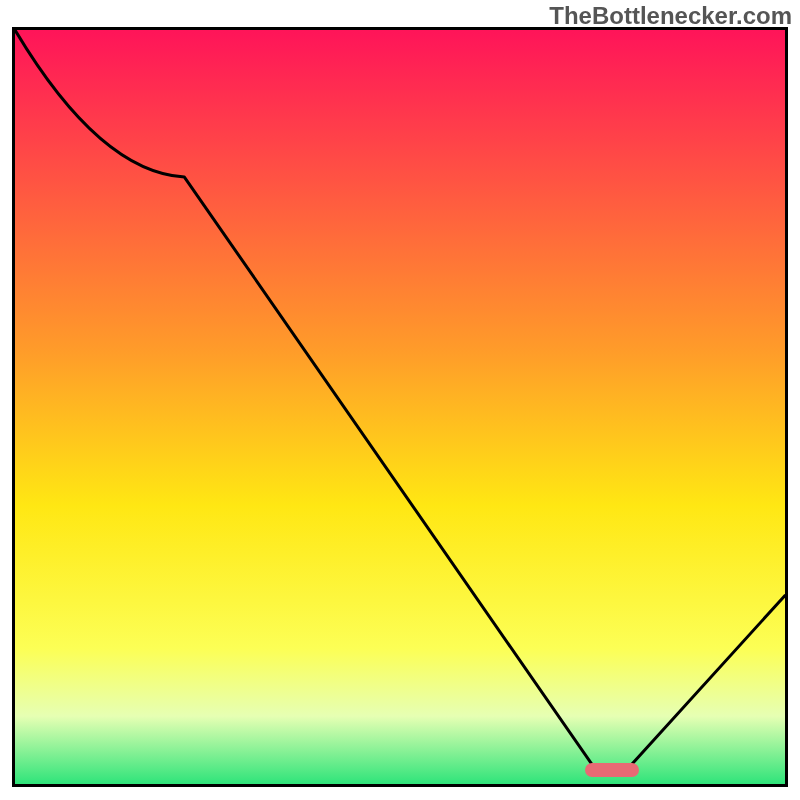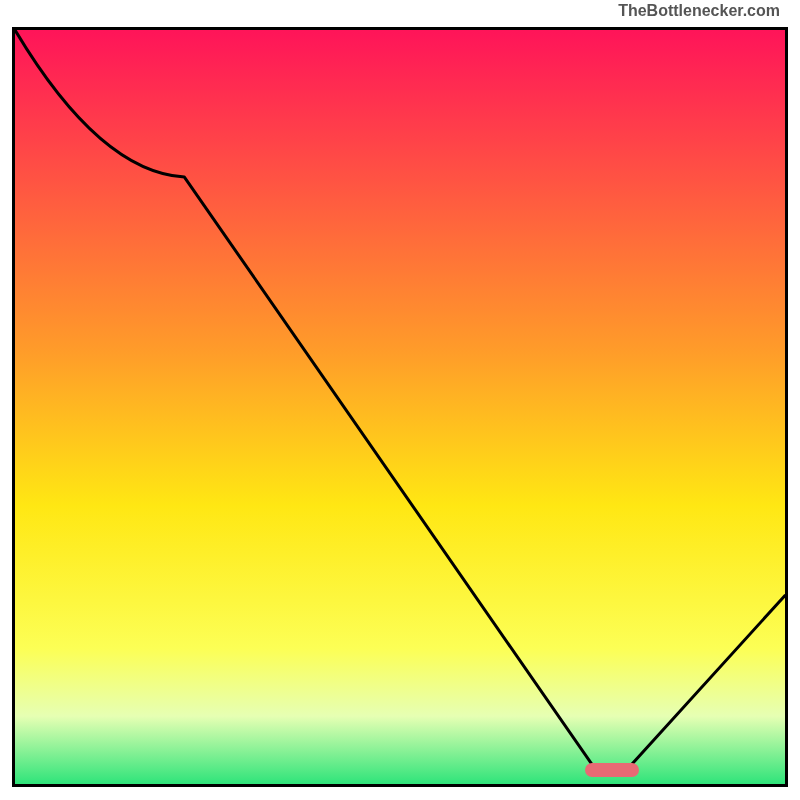--- a/index.html
+++ b/index.html
@@ -10,22 +10,22 @@
   body {
     width: 800px;
     height: 800px;
     background: #ffffff;
     position: relative;
     font-family: Arial, sans-serif;
   }
   .watermark {
     position: absolute;
     top: 2px;
-    right: 20px;
-    font-size: 16px;
+    right: 8px;
+    font-size: 24px;
     font-weight: bold;
     color: #555;
     z-index: 10;
   }
   .chart-frame {
     position: absolute;
     top: 27px;
     left: 12px;
     width: 776px;
     height: 760px;

